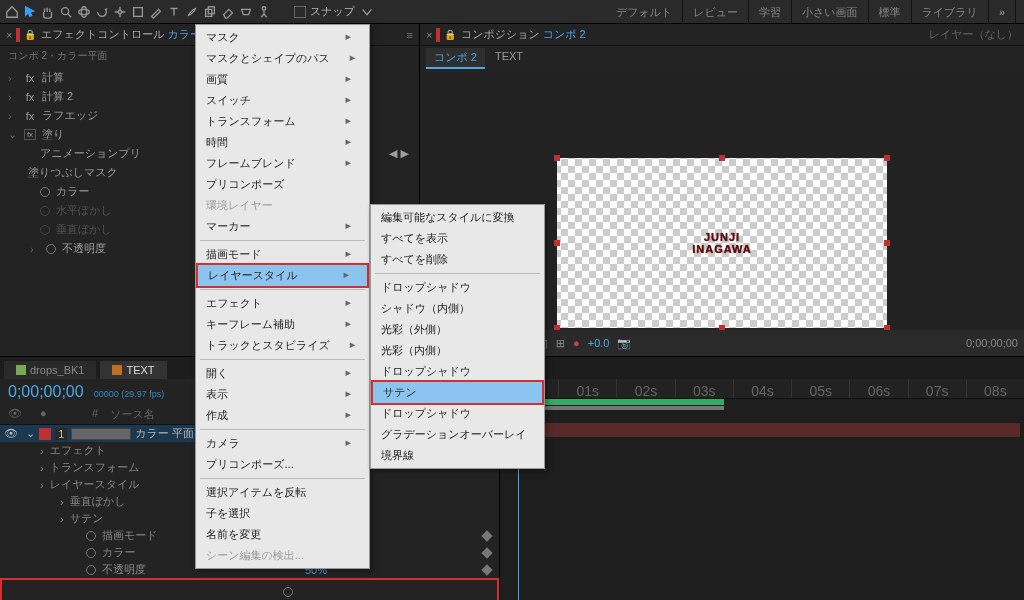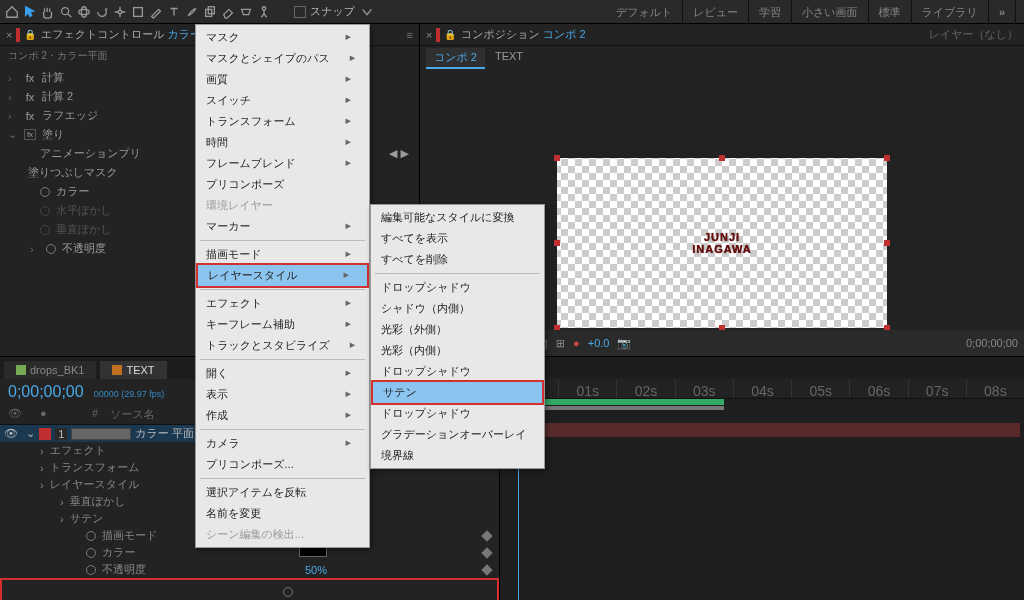--- a/index.html
+++ b/index.html
@@ -372,20 +372,23 @@
       <span class="sub">▸</span>
     </div>
     <div class="menu-item">
       <span>プリコンポーズ...</span>
     </div>
     <div class="menu-sep"></div>
     <div class="menu-item">
       <span>選択アイテムを反転</span>
     </div>
     <div class="menu-item">
+      <span>子を選択</span>
+    </div>
+    <div class="menu-item">
       <span>名前を変更</span>
     </div>
     <div class="menu-item dis">
       <span>シーン編集の検出...</span>
     </div>
   </div>
 <div id="menu2" class="menu">
     <div class="menu-item">
       <span>編集可能なスタイルに変換</span>
     </div>

